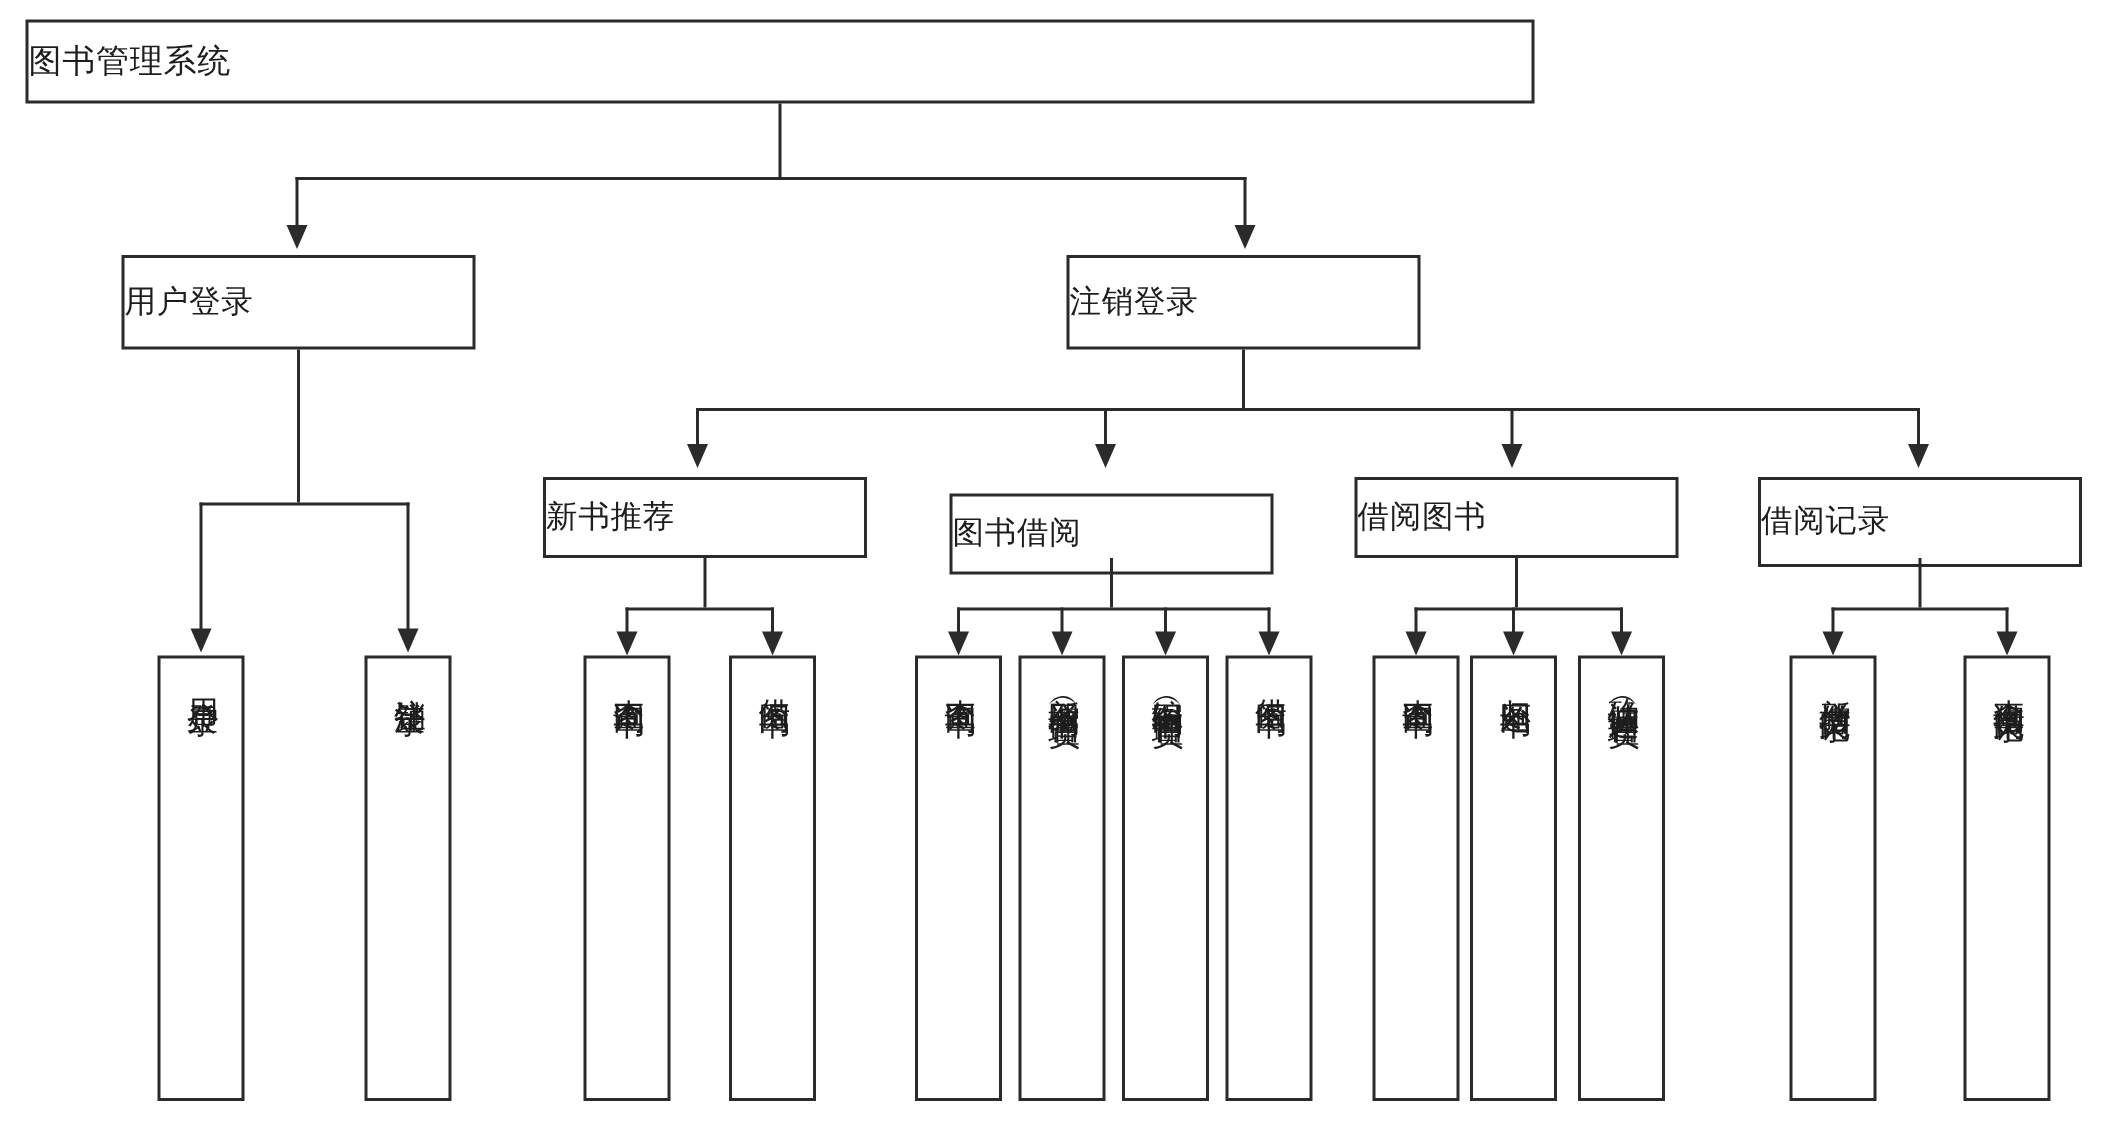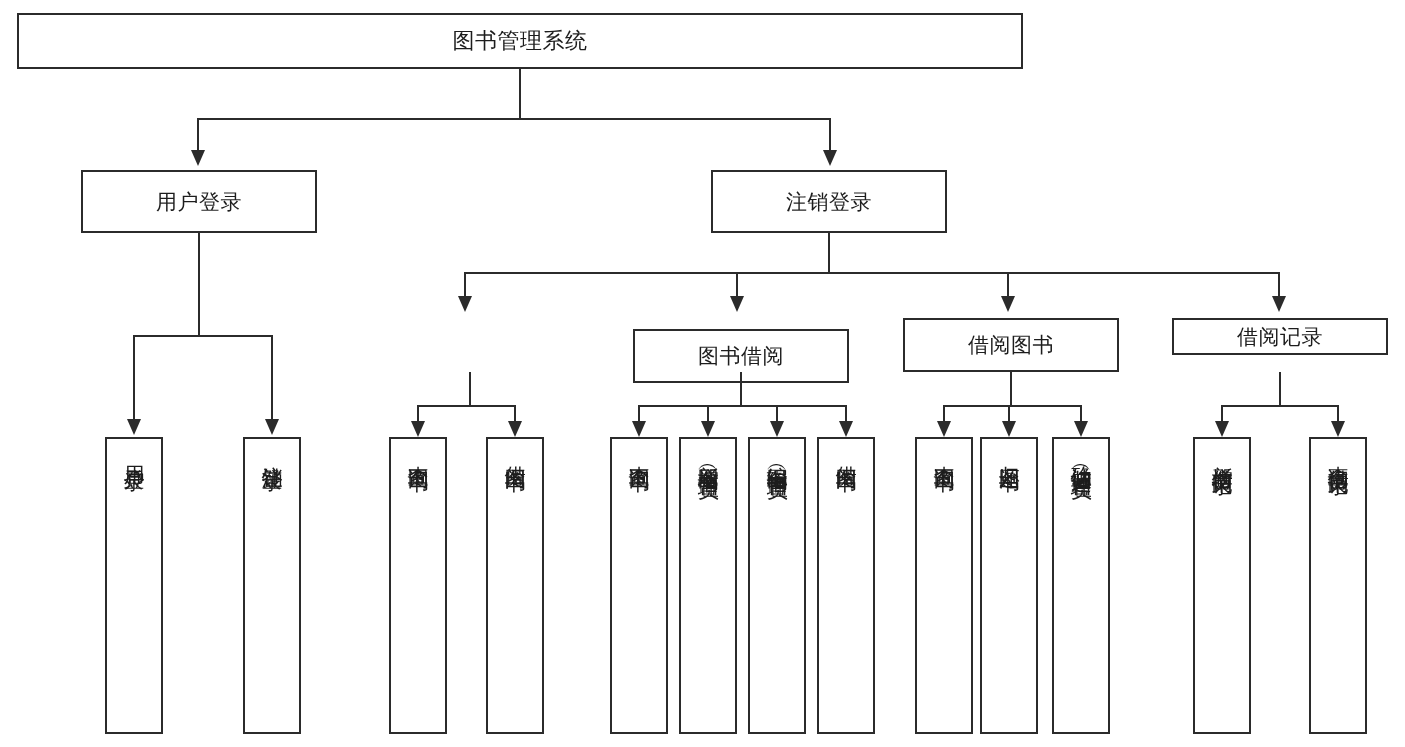--- a/index.html
+++ b/index.html
@@ -16,21 +16,21 @@
     overflow:hidden;
   }
   
   .node{
     position:absolute;
     box-sizing:border-box;
     background:#ffffff;
     border:2px solid #2b2b2b;
     display:flex;
     align-items:center;
-    justify-content:center;
+    justify-content:flex-start;
     text-align:center;
     color:#1d1d1d;
     letter-spacing:0.5px;
   }
   .node.h{            
     font-size:21px;
     line-height:1.1;
   }
   .node.root{
     font-size:22px;
@@ -116,27 +116,30 @@
 
   <div class="ln vline" style="left:736px;top:272px;width:2px;height:26px;"></div>
   <div class="arrow" style="left:730px;top:296px;"></div>
 
   <div class="ln vline" style="left:1007px;top:272px;width:2px;height:26px;"></div>
   <div class="arrow" style="left:1001px;top:296px;"></div>
 
   <div class="ln vline" style="left:1278px;top:272px;width:2px;height:26px;"></div>
   <div class="arrow" style="left:1272px;top:296px;"></div>
 
+  <div class="node h" style="left:362px;top:318px;width:216px;height:54px;">
+    <span>新书推荐</span>
+  </div>
   <div class="node h" style="left:633px;top:318px;width:216px;height:54px;margin-top:11px;">
     <span>图书借阅</span>
   </div>
   <div class="node h" style="left:903px;top:318px;width:216px;height:54px;">
     <span>借阅图书</span>
   </div>
-  <div class="node h" style="left:1172px;top:318px;width:216px;height:37px;">
+  <div class="node h" style="left:1172px;top:318px;width:216px;height:60px;">
     <span>借阅记录</span>
   </div>
 
   <div class="ln vline" style="left:469px;top:372px;width:2px;height:33px;"></div>
   <div class="ln hline" style="left:417px;top:405px;width:99px;height:2px;"></div>
   <div class="ln vline" style="left:417px;top:405px;width:2px;height:18px;"></div>
   <div class="arrow" style="left:411px;top:421px;"></div>
   <div class="ln vline" style="left:514px;top:405px;width:2px;height:18px;"></div>
   <div class="arrow" style="left:508px;top:421px;"></div>
 

